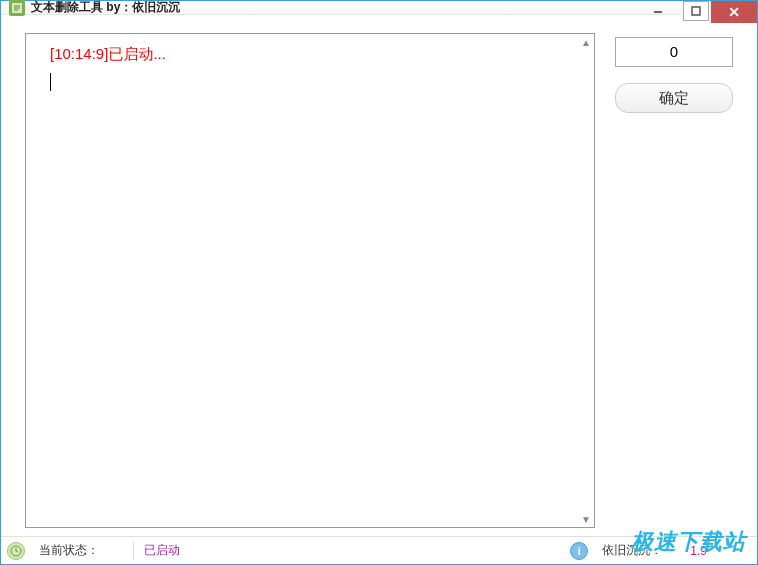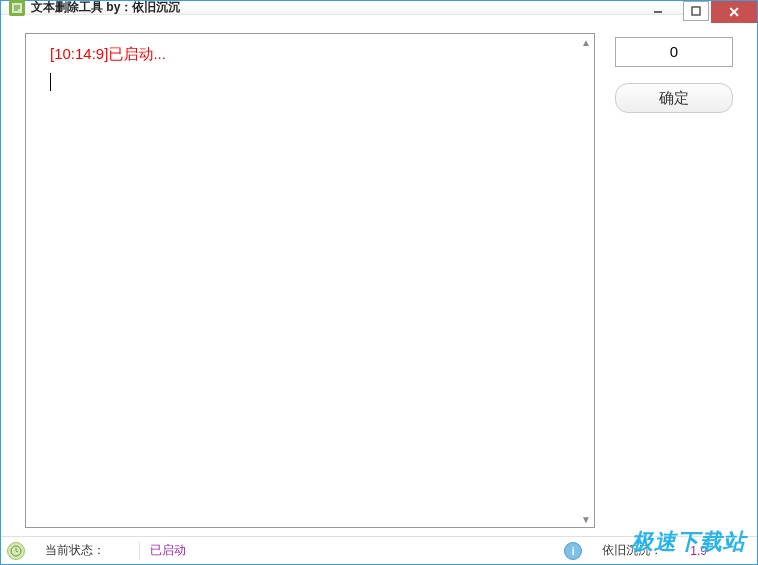--- a/index.html
+++ b/index.html
@@ -171,21 +171,21 @@
       background: #d4e8b8;
       border: 1px solid #9ac95e;
     }
     .status-icon.info {
       background: #7ec0e8;
       border: 1px solid #4a9fd0;
       color: #fff;
       font-weight: bold;
       font-size: 11px;
     }
-    .status-label { margin-left: 16px; margin-right: 24px; color: #333; }
+    .status-label { margin-left: 10px; margin-right: 24px; color: #333; }
     .status-value { color: #a21caf; }
     .status-gap { flex: 1; }
     .watermark {
       position: absolute;
       right: 12px;
       bottom: 8px;
       font-size: 22px;
       font-family: "Microsoft YaHei", sans-serif;
       font-style: italic;
       font-weight: bold;

